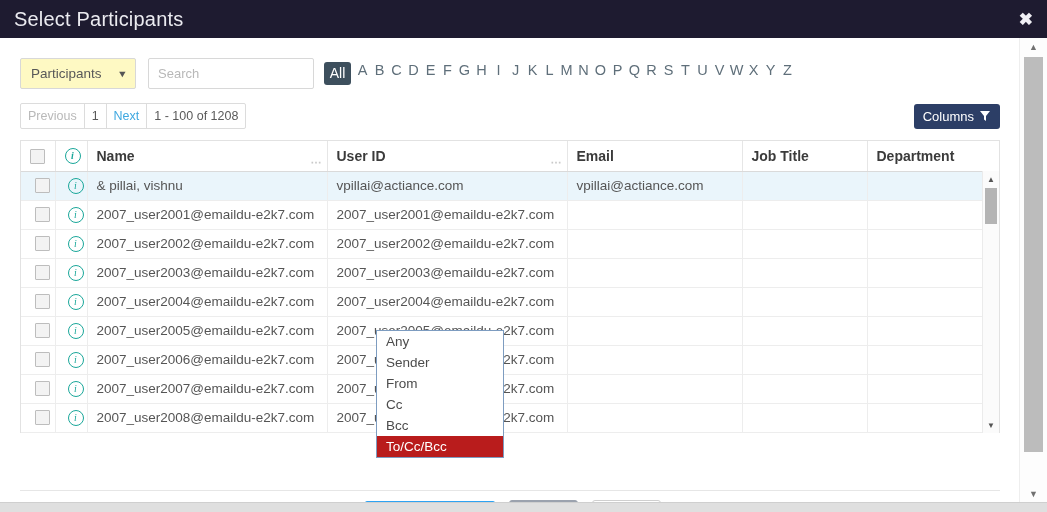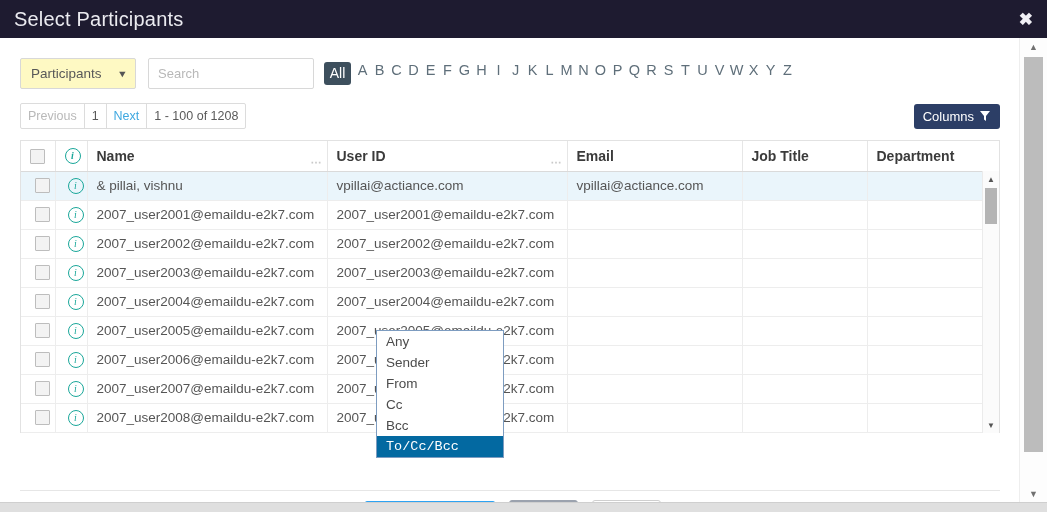--- a/index.html
+++ b/index.html
@@ -351,23 +351,22 @@
     font-size: 13.5px;
   }
   .dropdown-list .opt {
     padding: 1px 0 1px 9px;
     color: #4c4c4c;
     line-height: 19px;
     cursor: pointer;
     white-space: nowrap;
   }
   .dropdown-list .opt.selected {
-    background: #0369a1;
+    background: #b91c1c;
     color: #fff;
-    font-family: Liberation Mono, monospace;
   }
 
   
   .page-sb {
     position: absolute;
     top: 38px;
     right: 0;
     bottom: 9px;
     width: 27px;
     background: #fdfdfd;

